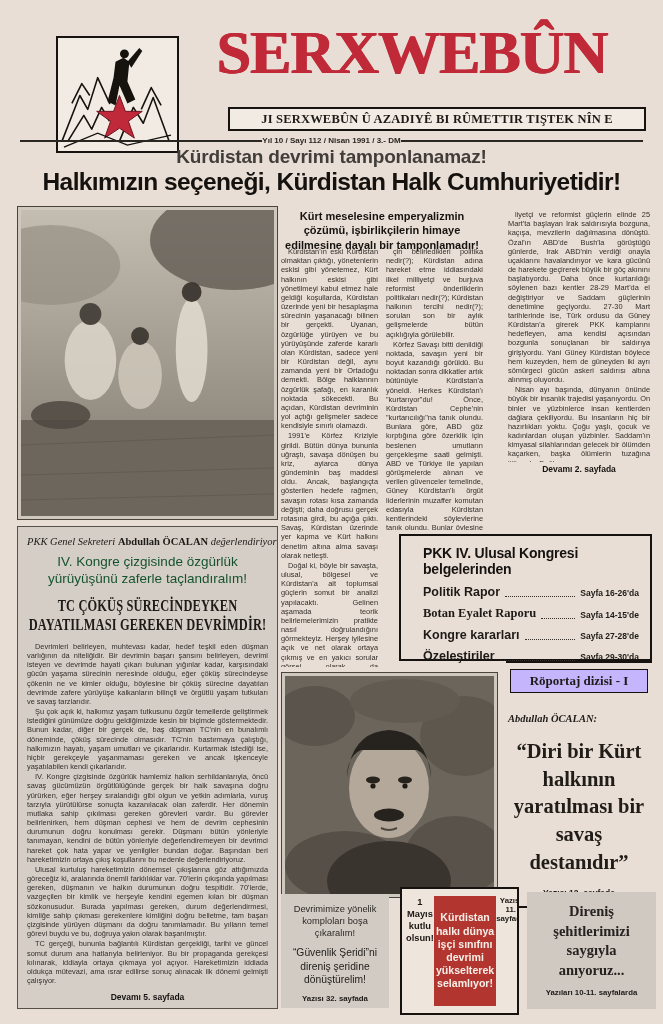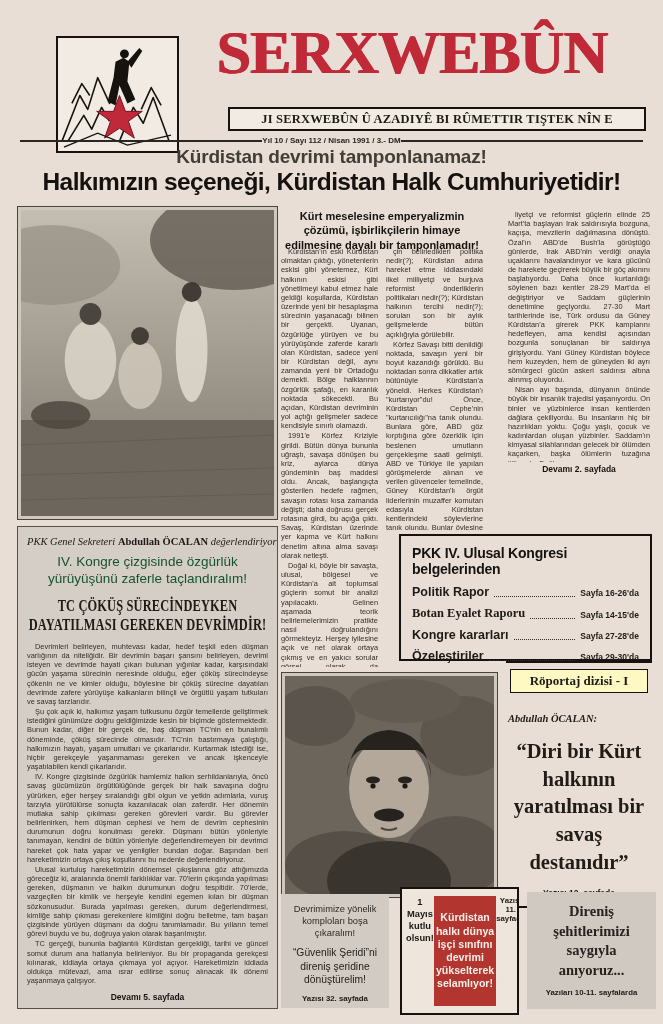--- a/index.html
+++ b/index.html
@@ -46,32 +46,32 @@
     padding:9px 9px 6px 9px;display:flex;flex-direction:column;overflow:hidden}
   .lead-kicker{font-family:"Liberation Serif",serif;font-style:italic;font-size:10.5px;text-align:center;margin-bottom:7px;white-space:nowrap}
   .lead-kicker b{font-style:normal}
   .lead-sub{font-size:13.5px;text-align:center;line-height:1.25;margin-bottom:8px;color:#14532d}
   .lead-head{font-family:"Liberation Serif",serif;font-weight:bold;font-size:17px;line-height:1.15;text-align:center;
     width:137%;transform:scaleX(.73);transform-origin:left center;margin-bottom:7px;letter-spacing:.2px}
   .lead-body{flex:1}
   .lead-body p{text-indent:8px}
 
   
-  .congress{left:399px;top:534px;width:253px;height:127px;border:2px solid #15120f;background:var(--paper);padding:9px 11px 6px 11px}
+  .congress{left:399px;top:534px;width:253px;height:127px;border:2px solid #15120f;background:var(--paper);padding:9px 11px 6px 22px}
   .congress h3{font-size:14px;font-weight:bold;letter-spacing:-.2px;margin-bottom:8px;color:#15120f}
   .c-item{display:flex;align-items:flex-end;margin-bottom:7px}
   .c-item .lbl{font-size:12.5px;font-weight:bold;white-space:nowrap}
   .c-item.serif .lbl{font-family:"Liberation Serif",serif}
   .c-item .dots{flex:1;border-bottom:1.6px dotted #35302b;margin:0 5px 2px 5px;min-width:12px}
   .c-item .pg{font-size:8.5px;font-weight:bold;white-space:nowrap;padding-bottom:1px}
 
   
   .interview{left:506px;top:661px;width:146px}
   .interview .toprule{border-top:2.5px solid #15120f;margin-bottom:6px}
-  .series-box{border:1.5px solid #15120f;background:#fef9c3;text-align:center;font-family:"Liberation Serif",serif;
+  .series-box{border:1.5px solid #15120f;background:#c4b5fd;text-align:center;font-family:"Liberation Serif",serif;
     font-weight:bold;font-size:13px;padding:3px 2px;margin:0 4px 20px 4px}
   .byline{font-family:"Liberation Serif",serif;font-style:italic;font-weight:bold;font-size:10.5px;margin:0 0 14px 2px}
   .quote{font-family:"Liberation Serif",serif;font-weight:bold;font-size:20.5px;line-height:1.35;text-align:center;color:#201c18}
   .int-ref{font-size:8.5px;font-weight:bold;text-align:center;margin-top:12px}
   .interview .botrule{border-top:2px solid #15120f;margin-top:8px}
 
   
   .promo{text-align:center;overflow:hidden}
   .box-komplo{left:281px;top:894px;width:108px;height:114px;background:#d2cbc4;padding:9px 6px}
   .box-komplo .l1{font-size:9.3px;line-height:1.3;color:#2c2925;margin-bottom:7px}
@@ -178,21 +178,21 @@
       <b>Abdullah ÖCALAN</b>
       <span>değerlendiriyor:</span>
     </div>
     <div class="lead-sub">IV. Kongre çizgisinde özgürlük yürüyüşünü zaferle taçlandıralım!</div>
     <div class="lead-head">TC ÇÖKÜŞ SÜRECİNDEYKEN DAYATILMASI GEREKEN DEVRİMDİR!</div>
     <div class="bodytext lead-body">
       <p>Devrimleri belirleyen, muhtevası kadar, hedef teşkil eden düşman varlığının da niteliğidir. Bir devrimin başarı şansını belirleyen, devrimi isteyen ve devrimde hayati çıkarı bulunan yığınlar kadar, karşısındaki gücün yaşama sürecinin neresinde olduğu, eğer çöküş sürecindeyse çökenin ne ve kimler olduğu, böylesine bir çöküş sürecine dayatılan devrimde zafere yürüyüşe kalkanların bilinçli ve örgütlü yaşam tutkuları ve savaş tarzlarıdır.</p>
       <p>Şu çok açık ki, halkımız yaşam tutkusunu özgür temellerde geliştirmek istediğini günümüze doğru geldiğimizde kesin bir biçimde göstermektedir. Bunun kadar, diğer bir gerçek de, baş düşman TC'nin en bunalımlı döneminde, çöküş sürecinde olmasıdır. TC'nin bastırmaya çalıştığı, halkımızın hayatı, yaşam umutları ve çıkarlarıdır. Kurtarmak istediği ise, hiçbir gerekçeyle yaşanmaması gereken ve ancak işkenceyle yaşatılabilen kendi çıkarlarıdır.</p>
       <p>IV. Kongre çizgisinde özgürlük hamlemiz halkın serhildanlarıyla, öncü savaş gücümüzün örgütlülüğünde gerçek bir halk savaşına doğru yürürken, eğer herşey sıralandığı gibi olgun ve yetkin adımlarla, vuruş tarzıyla yürütülürse sonuçta kazanılacak olan zaferdir. Her dönemin mutlaka sahip çıkılması gereken görevleri vardır. Bu görevler belirlenirken, hem düşman cephesi ve hem de devrim cephesinin durumunun doğru konulması gerekir. Düşmanı bütün yönleriyle tanımayan, kendini de bütün yönleriyle değerlendiremeyen bir devrimci hareket çok hata yapar ve yenilgiler bundan doğar. Başından beri hareketimizin ortaya çıkış koşullarını bu nedenle değerlendiriyoruz.</p>
       <p>Ulusal kurtuluş hareketimizin dönemsel çıkışlarına göz attığımızda göreceğiz ki, aralarında önemli farklılıklar var. 70'lerin çıkışında yapılması gereken, düşmanın ve halkın durumunun doğru tespitidir. 70'lerde, vazgeçilen bir kimlik ve herşeyle kendini egemen kılan bir düşman sözkonusudur. Burada yapılması gereken, durum değerlendirmesi, kimliğe sahip çıkması gerekenlere kimliğini doğru belletme, tam başarı çizgisinde yürüyen düşmanı da doğru tanımlamadır. Bu yılların temel görevi buydu ve bu, doğruya yakın olarak başarılmıştır.</p>
-      <p>TC gerçeği, bununla bağlantılı Kürdistan gerçekliği, tarihi ve güncel somut durum ana hatlarıyla belirleniyor. Bu bir propaganda gerekçesi kılınarak, iddiayla ortaya çıkmaya yol açıyor. Hareketimizin iddiada oldukça mütevazi, ama ısrar edilirse sonuç alınacak ilk dönemi yaşanmaya çalışıyor.</p>
+      <p>TC gerçeği, bununla bağlantılı Kürdistan gerçekliği, tarihi ve güncel somut durum ana hatlarıyla belirleniyor. Bu bir propaganda gerekçesi kılınarak, iddiayla ortaya çıkmaya yol açıyor. Hareketimizin iddiada oldukça mütevazi, ama ısrar edilirse sonuç alınacak ilk dönemi gelmişti çalışıyor.</p>
     </div>
     <div class="continued">Devamı 5. sayfada</div>
   </div>
 
   <div class="abs congress">
     <h3>PKK IV. Ulusal Kongresi belgelerinden</h3>
     <div class="c-item">
       <span class="lbl">Politik Rapor</span>
       <span class="dots"></span>
       <span class="pg">Sayfa 16-26'da</span>

